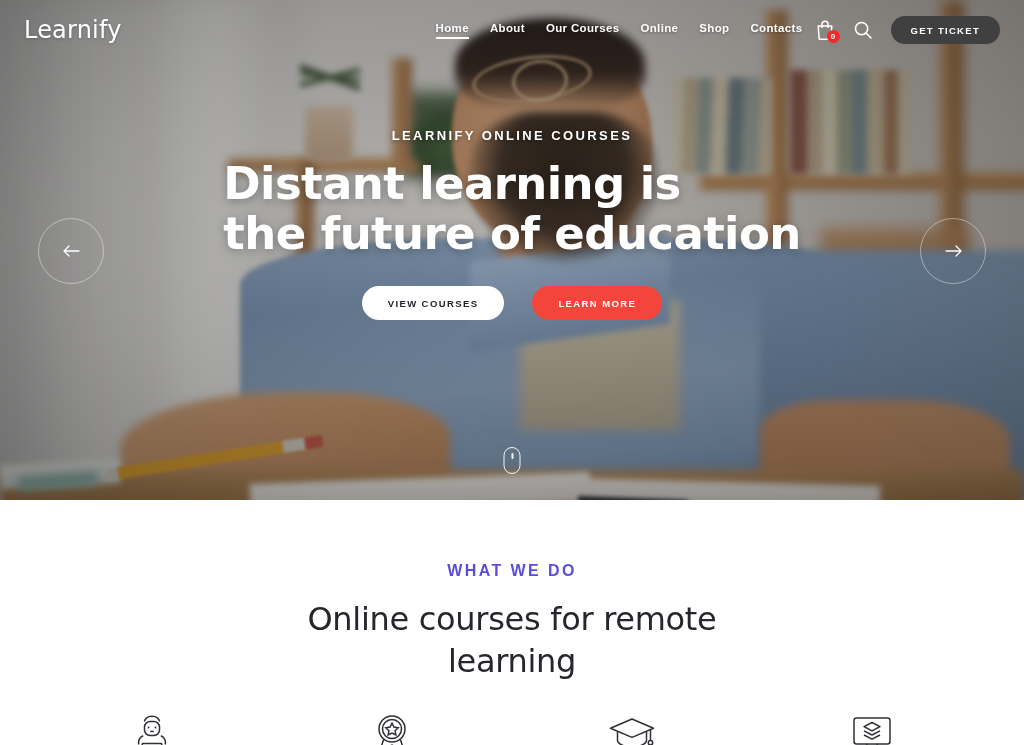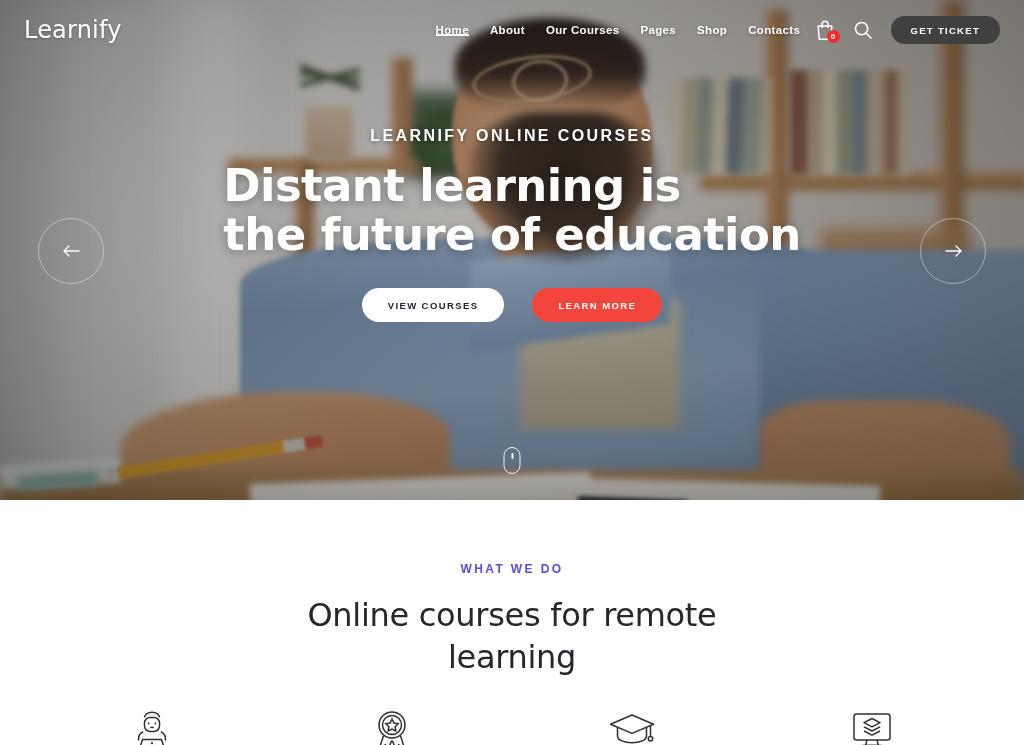--- a/index.html
+++ b/index.html
@@ -243,20 +243,21 @@
     font-weight: 400; font-family: "DejaVu Sans", sans-serif;
     text-shadow: 0 1px 3px rgba(0,0,0,.25);
   }
   .nav { display: flex; gap: 21px; margin-left: 314px; align-items: center; }
   .nav-item {
     position: relative;
     color: #fff; font-size: 11.5px; font-weight: 700;
     letter-spacing: .35px;
     text-shadow: 0 1px 3px rgba(0,0,0,.35);
     cursor: pointer; white-space: nowrap;
+    padding-bottom: 5px;
   }
   .nav-item.active::after {
     content: ""; position: absolute; left: 0; right: 0; bottom: 0;
     height: 2px; background: #fff;
   }
   .header-right { margin-left: auto; display: flex; align-items: center; gap: 18px; }
   .cart { position: relative; width: 20px; height: 22px; cursor: pointer; }
   .cart svg { display: block; }
   .cart-badge {
     position: absolute; right: -5px; bottom: -2px;
@@ -276,21 +277,21 @@
   }
 
   
   .hero-content {
     position: absolute; left: 0; top: 0; width: 1024px; height: 500px;
     display: flex; flex-direction: column; align-items: center;
     justify-content: center; z-index: 20;
     padding-bottom: 52px;
   }
   .hero-eyebrow {
-    color: #fff; font-size: 16px; font-weight: 700;
+    color: #fff; font-size: 13px; font-weight: 700;
     letter-spacing: 2.4px; margin-bottom: 16px;
     text-shadow: 0 1px 4px rgba(0,0,0,.4);
   }
   .hero-title {
     color: #fff; font-size: 45px; line-height: 1.1;
     font-weight: 700; text-align: left;
     font-family: "DejaVu Sans", sans-serif;
     letter-spacing: -.6px;
     text-shadow: 0 2px 10px rgba(0,0,0,.28);
     max-width: 760px;
@@ -326,21 +327,21 @@
     transform: translateX(-50%);
     width: 2px; height: 6px; background: #fff; border-radius: 1px;
   }
 
   
   .wwd {
     width: 1024px; background: #fff;
     padding-top: 62px; text-align: center;
   }
   .wwd-eyebrow {
-    color: #5b4ddb; font-size: 12px; font-weight: 700;
+    color: #5b4ddb; font-size: 16px; font-weight: 700;
     letter-spacing: 2.4px;
   }
   .wwd-title {
     margin-top: 18px;
     font-size: 32px; line-height: 1.32; font-weight: 400;
     color: #25272c; font-family: "DejaVu Sans", sans-serif;
     letter-spacing: -.3px;
   }
   .features {
     display: flex; justify-content: center;
@@ -394,21 +395,21 @@
     <div class="ph-shade"></div>
   </div>
 
   <header class="header">
     <div class="logo">Learnify</div>
 
     <nav class="nav">
       <a class="nav-item active">Home</a>
       <a class="nav-item">About</a>
       <a class="nav-item">Our Courses</a>
-      <a class="nav-item">Pages</a>
+      <a class="nav-item">Online</a>
       <a class="nav-item">Shop</a>
       <a class="nav-item">Contacts</a>
     </nav>
 
     <div class="header-right">
       <div class="cart">
         <svg width="20" height="22" viewBox="0 0 20 22" fill="none">
           <path d="M3.2 7h13.6l-1 13.2H4.2L3.2 7z" stroke="#fff" stroke-width="1.5" stroke-linejoin="round"></path>
           <path d="M7 8.4V5.2a3 3 0 0 1 6 0v3.2" stroke="#fff" stroke-width="1.5" stroke-linecap="round"></path>
         </svg>

